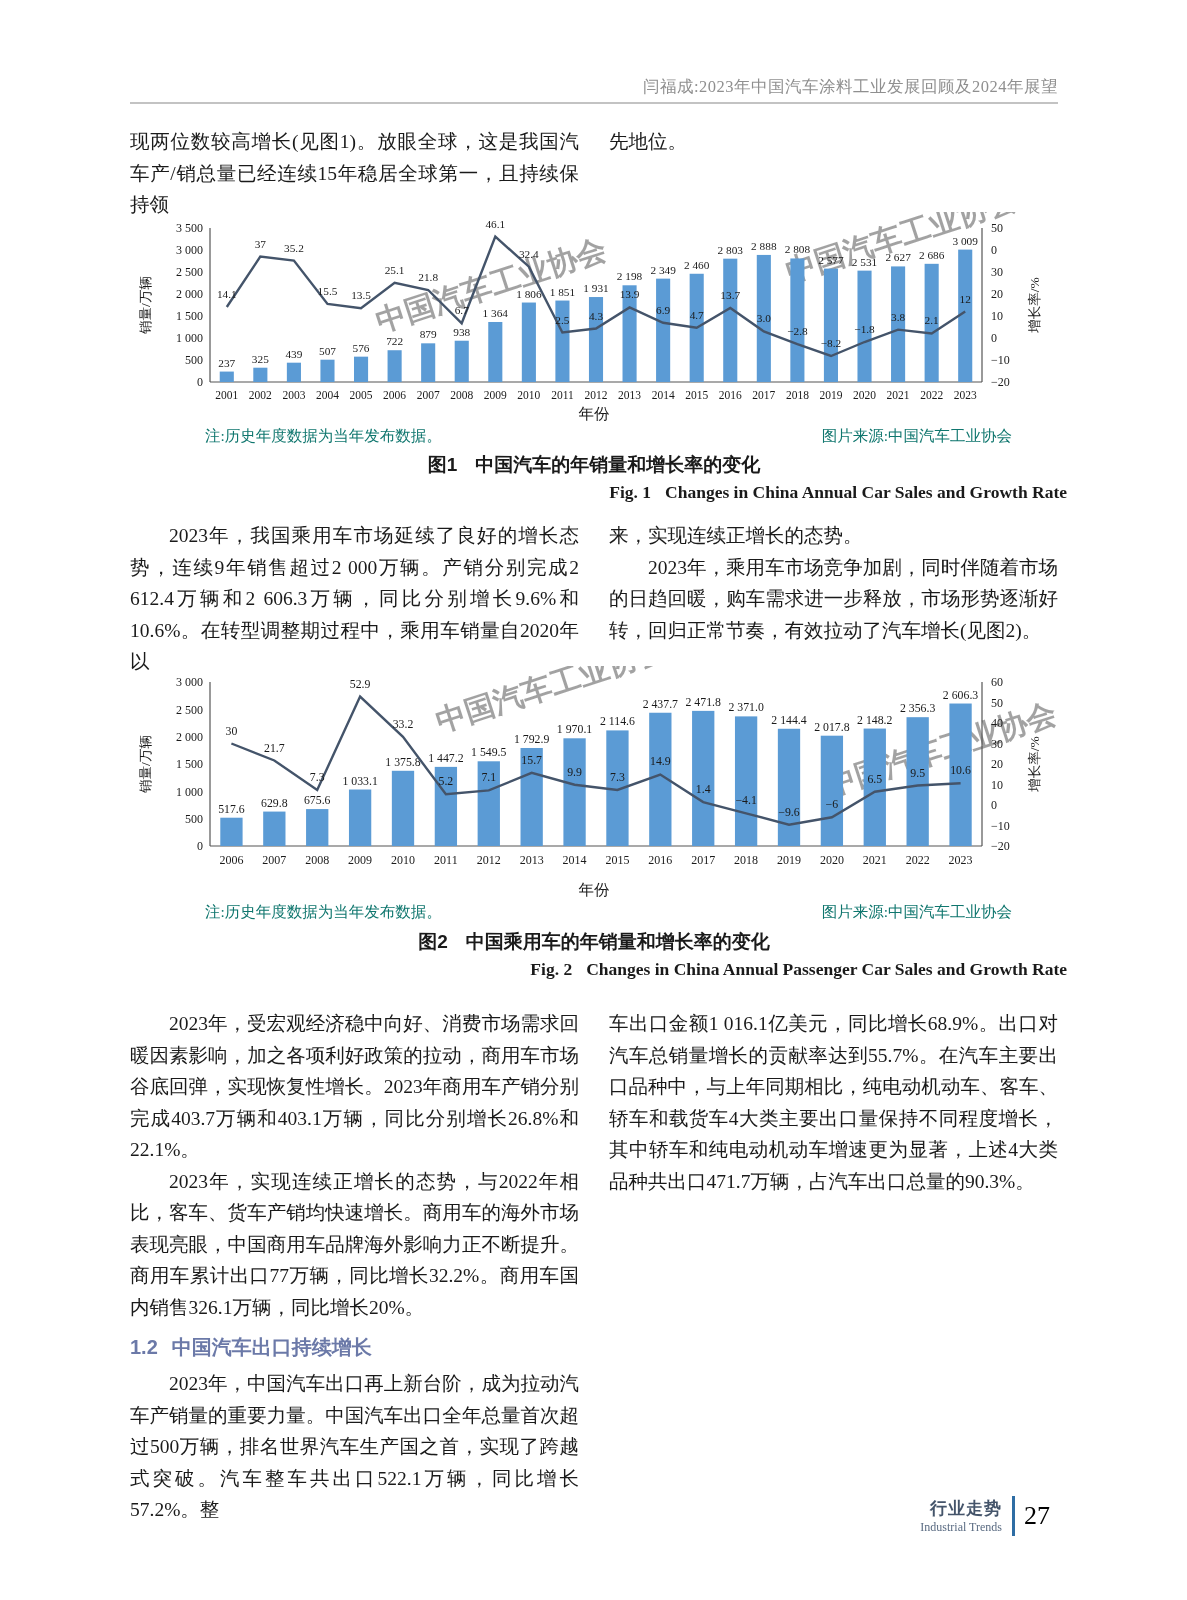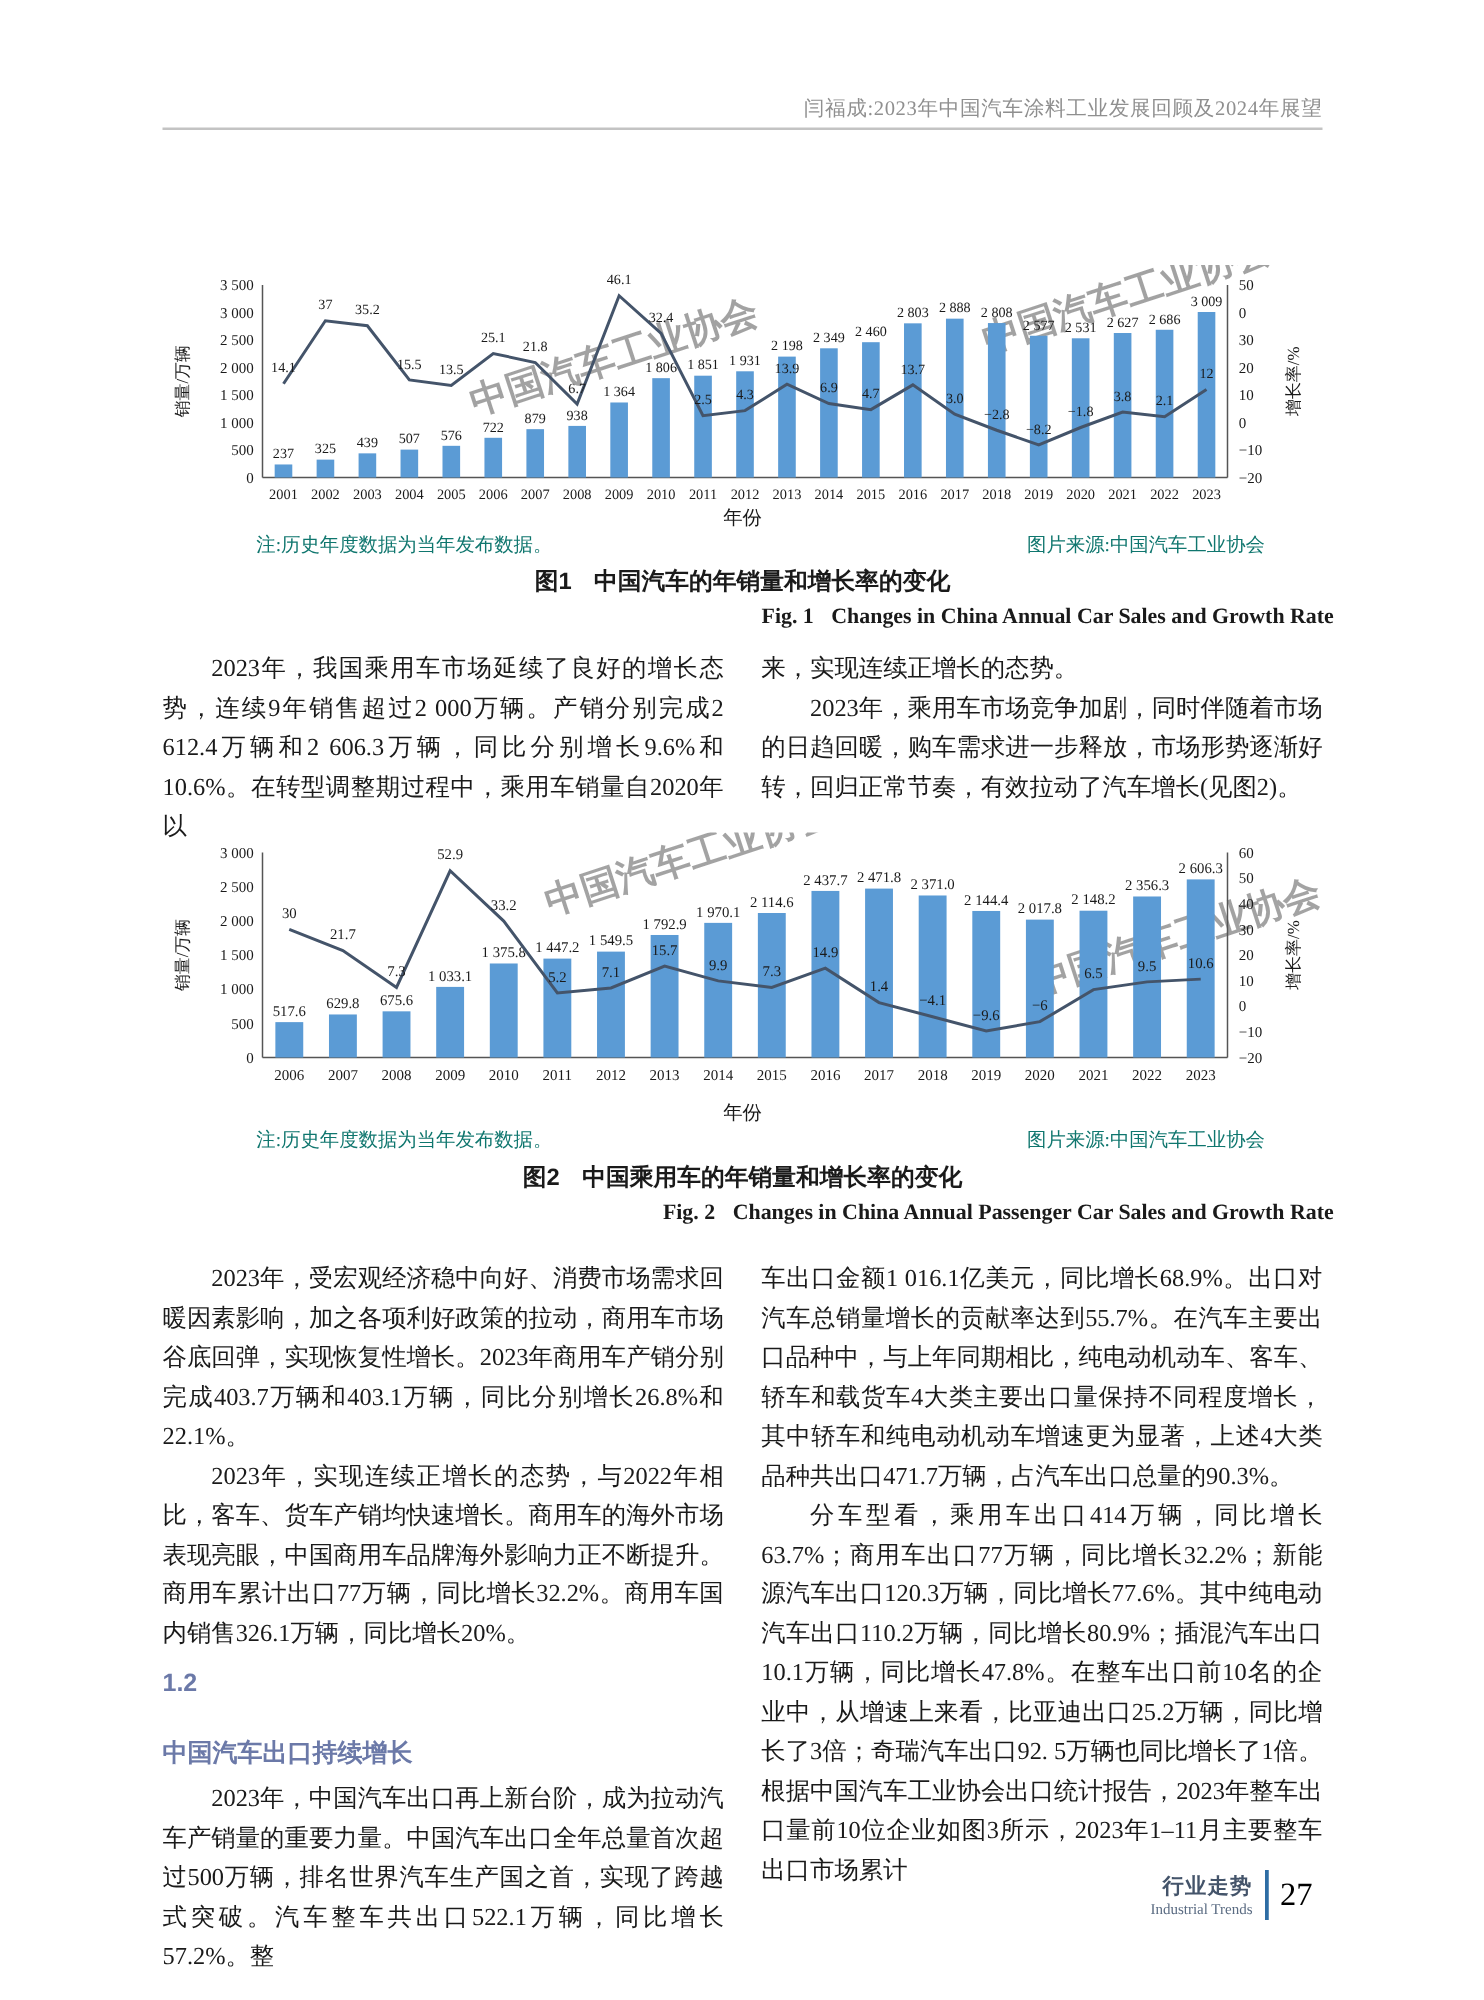--- a/index.html
+++ b/index.html
@@ -5,23 +5,23 @@
   html,body{margin:0;padding:0;background:#fff;}
   .page{position:relative;width:1187px;height:1600px;background:#ffffff;overflow:hidden;
         font-family:"Liberation Serif","DejaVu Serif",serif;color:#1a1a1a;}
   .running-head{position:absolute;top:76px;left:130px;width:928px;text-align:right;
         font-size:16.5px;color:#8f8f8f;letter-spacing:.5px;}
   .head-rule{position:absolute;top:102px;left:130px;width:928px;height:2px;background:#c3c3c3;}
   .row{position:absolute;left:130px;width:928px;display:flex;gap:30px;}
   .col{width:449px;font-size:19.5px;line-height:31.5px;text-align:justify;}
   .col p{margin:0;}
   .indent{text-indent:2em;}
-  .sec-heading{display:flex;gap:26px;align-items:baseline;margin:9px 0 6px 0;
+  .sec-heading{display:flex;gap:14px;align-items:baseline;margin:9px 0 6px 0;
         font-family:"Liberation Sans","DejaVu Sans",sans-serif;font-weight:bold;
-        color:#6b79a8;font-size:20px;line-height:30px;flex-direction:column;}
+        color:#6b79a8;font-size:20px;line-height:30px;}
   figure{margin:0;}
   .chart{position:absolute;left:130px;width:928px;}
   svg text{font-family:"Liberation Serif","DejaVu Serif",serif;fill:#1a1a1a;}
   .xlabel{position:absolute;left:130px;width:928px;text-align:center;font-size:15.5px;}
   .notes{position:absolute;left:130px;width:928px;box-sizing:border-box;
         padding-left:75px;padding-right:46px;display:flex;justify-content:space-between;
         font-size:15.5px;color:#0f766e;}
   .cap-cn{position:absolute;left:130px;width:928px;text-align:center;font-weight:bold;
         font-family:"Liberation Sans","DejaVu Sans",sans-serif;font-size:19px;}
   .cap-cn .cap-label{margin-right:18px;margin-top:16px;}
@@ -36,20 +36,28 @@
   .footer-num{font-size:26px;color:#000000;}
 </style>
 </head>
 <body>
 
 <div class="page">
 
   <div class="running-head">闫福成:2023年中国汽车涂料工业发展回顾及2024年展望</div>
   <div class="head-rule"></div>
 
+  <div class="row" style="top:126px;">
+    <div class="col">
+      <p>现两位数较高增长(见图1)。放眼全球，这是我国汽车产/销总量已经连续15年稳居全球第一，且持续保持领</p>
+    </div>
+    <div class="col">
+      <p>先地位。</p>
+    </div>
+  </div>
 
   <figure>
     <svg id="chart1" class="chart" style="top:212px;" width="928" height="198" viewBox="0 0 928 198">
         <text x="250" y="120" fill="#b9c8dc" opacity="0.4" font-size="30" font-weight="bold" font-family="&quot;Liberation Sans&quot;,sans-serif" transform="rotate(-18 250 120)">中国汽车工业协会</text>
         <text x="660" y="70" fill="#b9c8dc" opacity="0.4" font-size="30" font-weight="bold" font-family="&quot;Liberation Sans&quot;,sans-serif" transform="rotate(-18 660 70)">中国汽车工业协会</text>
         <line x1="80" y1="16" x2="80" y2="170" stroke="#555" stroke-width="1.2"></line>
         <line x1="80" y1="170" x2="852" y2="170" stroke="#555" stroke-width="1.2"></line>
         <line x1="852" y1="16" x2="852" y2="170" stroke="#555" stroke-width="1.2"></line>
         <text x="73" y="20.2" text-anchor="end" font-size="12">3 500</text>
         <text x="73" y="42.2" text-anchor="end" font-size="12">3 000</text>
@@ -307,21 +315,20 @@
       <p class="indent">2023年，受宏观经济稳中向好、消费市场需求回暖因素影响，加之各项利好政策的拉动，商用车市场谷底回弹，实现恢复性增长。2023年商用车产销分别完成403.7万辆和403.1万辆，同比分别增长26.8%和22.1%。</p>
       <p class="indent">2023年，实现连续正增长的态势，与2022年相比，客车、货车产销均快速增长。商用车的海外市场表现亮眼，中国商用车品牌海外影响力正不断提升。商用车累计出口77万辆，同比增长32.2%。商用车国内销售326.1万辆，同比增长20%。</p>
       <div class="sec-heading">
         <span>1.2</span>
         <span>中国汽车出口持续增长</span>
       </div>
       <p class="indent">2023年，中国汽车出口再上新台阶，成为拉动汽车产销量的重要力量。中国汽车出口全年总量首次超过500万辆，排名世界汽车生产国之首，实现了跨越式突破。汽车整车共出口522.1万辆，同比增长57.2%。整</p>
     </div>
     <div class="col">
       <p>车出口金额1 016.1亿美元，同比增长68.9%。出口对汽车总销量增长的贡献率达到55.7%。在汽车主要出口品种中，与上年同期相比，纯电动机动车、客车、轿车和载货车4大类主要出口量保持不同程度增长，其中轿车和纯电动机动车增速更为显著，上述4大类品种共出口471.7万辆，占汽车出口总量的90.3%。</p>
-      <p class="indent">分车型看，乘用车出口414万辆，同比增长63.7%；商用车出口77万辆，同比增长32.2%；新能源汽车出口120.3万辆，同比增长77.6%。其中纯电动汽车出口110.2万辆，同比增长80.9%；插混汽车出口10.1万辆，同比增长47.8%。在整车出口前10名的企业中，从增速上来看，比亚迪出口25.2万辆，同比增长了3倍；奇瑞汽车出口92. 5万辆也同比增长了1倍。根据中国汽车工业协会出口统计报告，2023年整车出口量前10位企业如图3所示，2023年1–11月主要整车出口市场累计</p>
     </div>
   </div>
 
   <div class="page-footer">
     <div class="footer-txt">
       <div class="footer-cn">行业走势</div>
       <div class="footer-en">Industrial Trends</div>
     </div>
     <div class="footer-bar"></div>
     <div class="footer-num">27</div>

